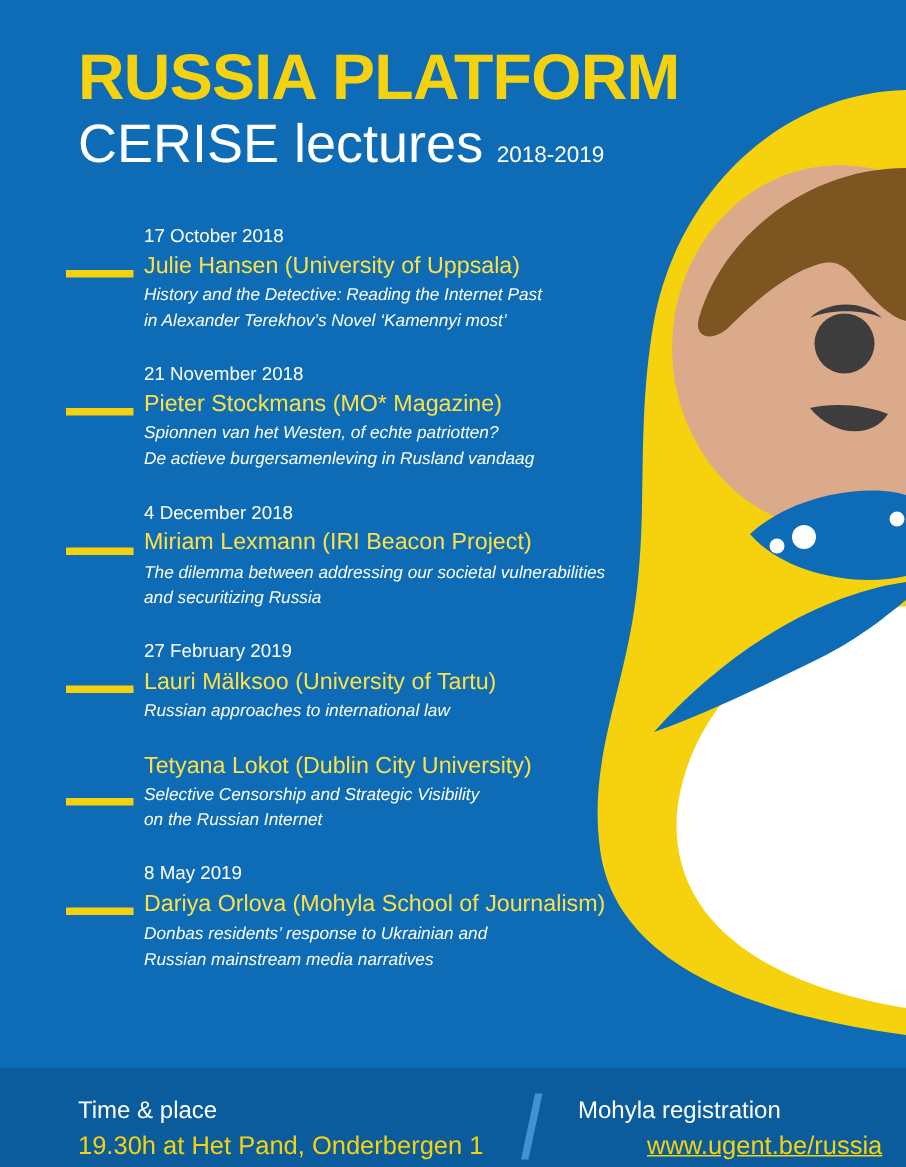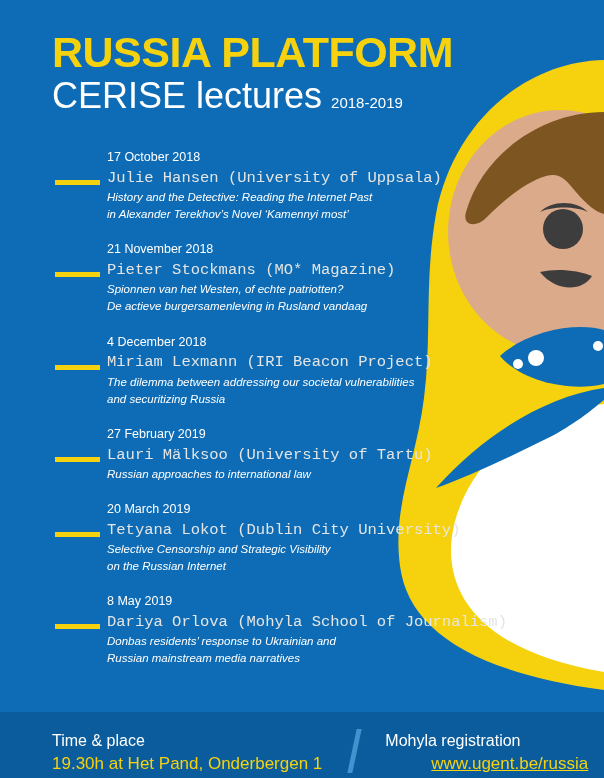--- a/index.html
+++ b/index.html
@@ -54,21 +54,21 @@
   #title-years {
     font-size: 15px;
     color: #ffffff;
     margin-left: 9px;
     white-space: nowrap;
   }
 
   
   #lectures {
     position: absolute;
-    left: 15px;
+    left: 4px;
     top: 148px;
     width: 420px;
     padding-left: 40px;
   }
   .lecture {
     position: relative;
     padding-left: 52px;
     margin-bottom: 17px;
   }
   .lec-date {
@@ -80,24 +80,23 @@
   .lec-dash {
     position: absolute;
     left: 0;
     top: 32px;
     width: 45px;
     height: 5px;
     background: #f6d20e;
   }
   .lec-speaker {
     font-size: 15.5px;
-    color: #e5e5e5;
+    color: #fde047;
     line-height: 1.45;
     white-space: nowrap;
-    font-family: Liberation Mono, monospace;
   }
   .lec-topic {
     font-size: 11.5px;
     font-style: italic;
     color: #ffffff;
     line-height: 1.48;
     white-space: nowrap;
   }
 
   
@@ -231,21 +230,20 @@
     </div>
 
     <div class="lecture">
       <div class="lec-date">27 February 2019</div>
       <div class="lec-dash"></div>
       <div class="lec-speaker">Lauri Mälksoo (University of Tartu)</div>
       <div class="lec-topic">Russian approaches to international law</div>
     </div>
 
     <div class="lecture">
-      <div class="lec-date">20 March 2019</div>
       <div class="lec-dash"></div>
       <div class="lec-speaker">Tetyana Lokot (Dublin City University)</div>
       <div class="lec-topic">Selective Censorship and Strategic Visibility</div>
       <div class="lec-topic">on the Russian Internet</div>
     </div>
 
     <div class="lecture">
       <div class="lec-date">8 May 2019</div>
       <div class="lec-dash"></div>
       <div class="lec-speaker">Dariya Orlova (Mohyla School of Journalism)</div>

